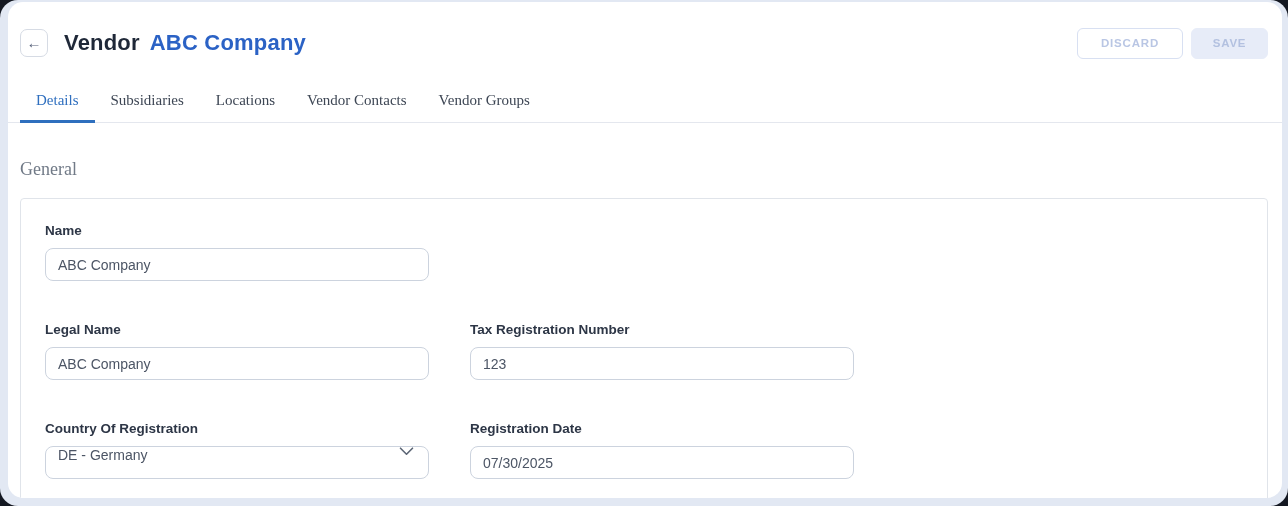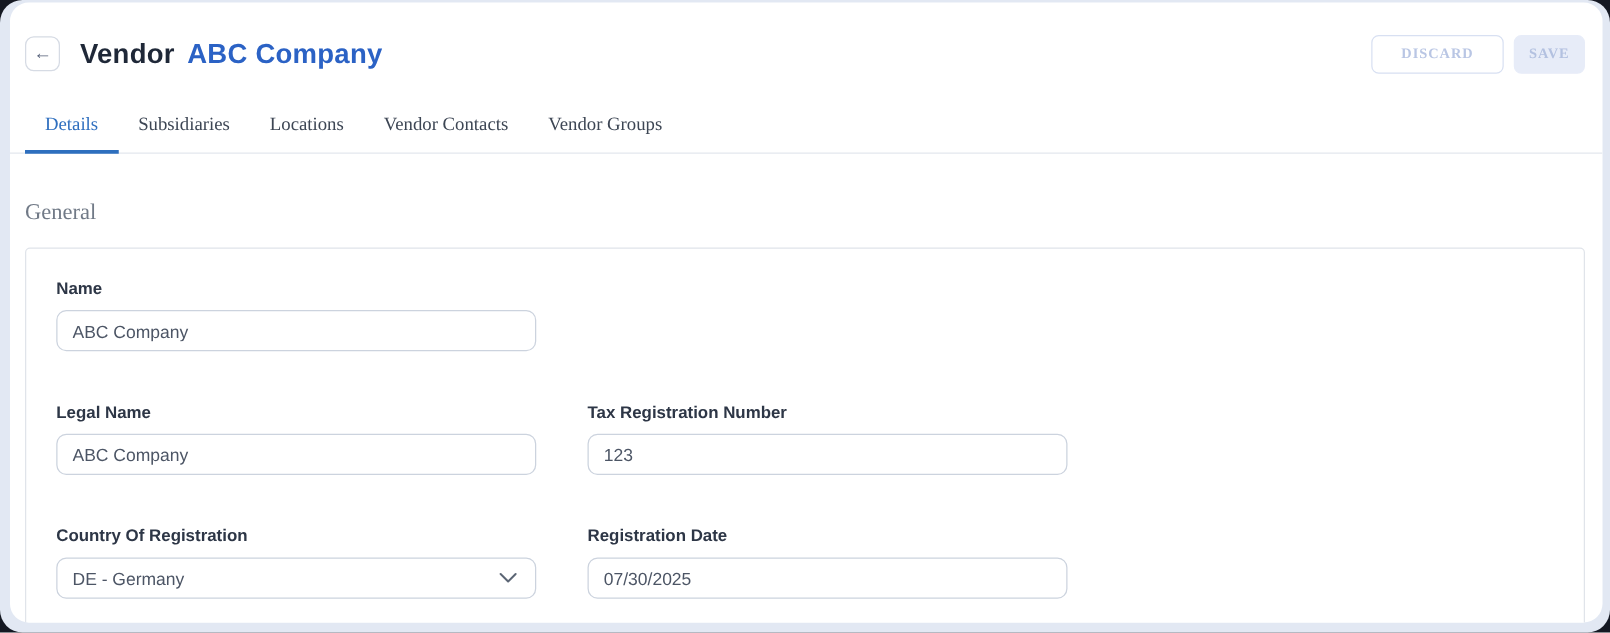--- a/index.html
+++ b/index.html
@@ -42,32 +42,32 @@
     letter-spacing:0.2px;
   }
   .page-subtitle {
     margin-left:10px;
     font-size:22px; font-weight:700; color:#2b62c5;
     letter-spacing:0.2px;
   }
   .header-actions { margin-left:auto; display:flex; gap:8px; }
   .btn {
     height:31px; border-radius:6px;
-    font-family:Liberation Serif, serif;
+    font-family:Liberation Sans, sans-serif;
     font-size:11.5px; font-weight:700; letter-spacing:0.8px;
     cursor:default;
   }
   .btn-discard {
     width:106px;
     background:#ffffff;
     border:1px solid #d8e0f2;
     color:#b9c6e4;
   }
   .btn-save {
-    width:57px;
+    width:77px;
     background:#e7ecf8;
     border:1px solid #e7ecf8;
     color:#b3c1e0;
   }
 
   
   .tabs {
     display:flex;
     margin-top:16px;
     padding:0 14px 0 12px;
@@ -114,21 +114,21 @@
     border:1px solid #ccd3de; border-radius:8px;
     padding:0 12px;
     font-family:"Liberation Sans", sans-serif;
     font-size:14px; color:#4c5565;
     background:#fff; outline:none;
   }
   .select {
     width:100%; height:33px;
     border:1px solid #ccd3de; border-radius:8px;
     padding:0 14px 0 12px;
-    display:flex; align-items:center; justify-content:space-between;
+    display:flex; align-items:flex-start; justify-content:space-between;
     font-size:14px; color:#4c5565;
     background:#fff; cursor:pointer;
   }
   .chevron { flex:0 0 auto; display:block; }
 </style>
 </head>
 <body>
 
 <div class="window">
   <div class="content">

